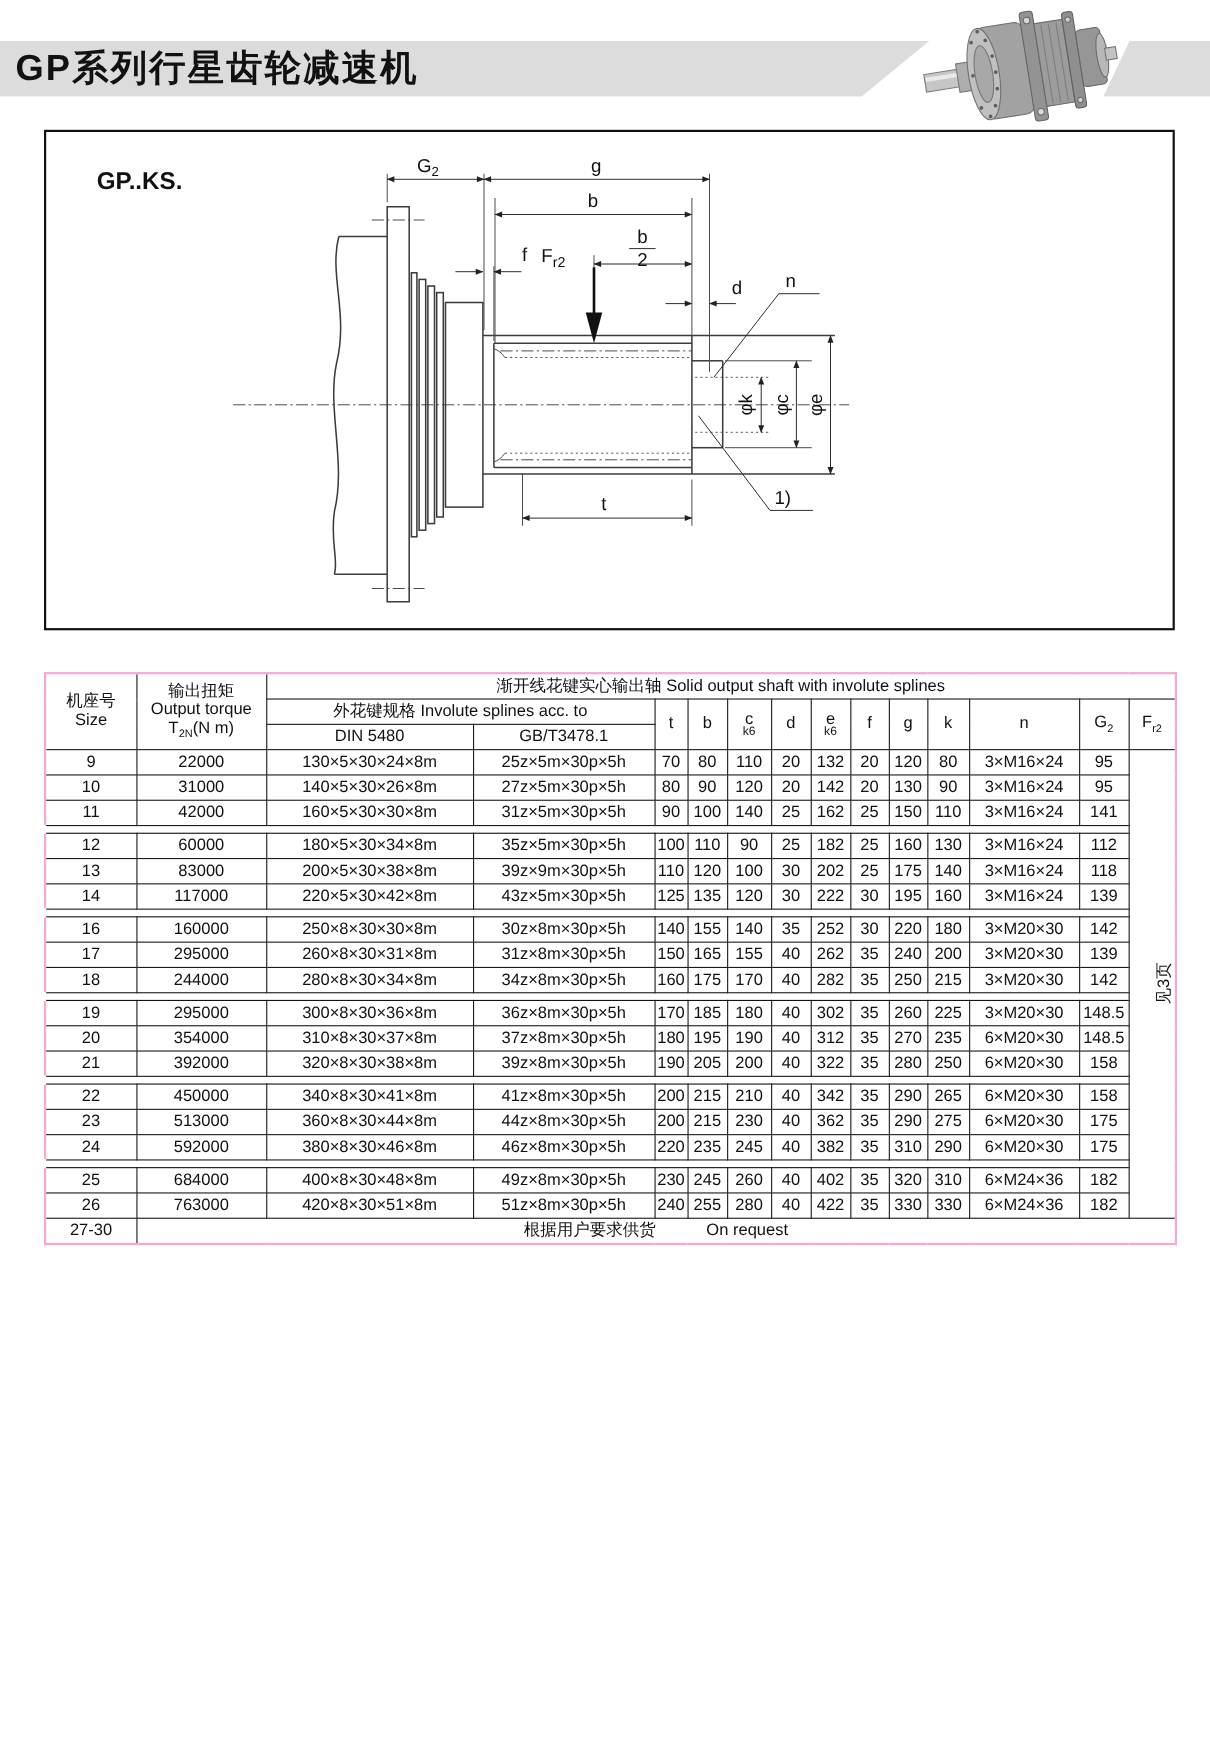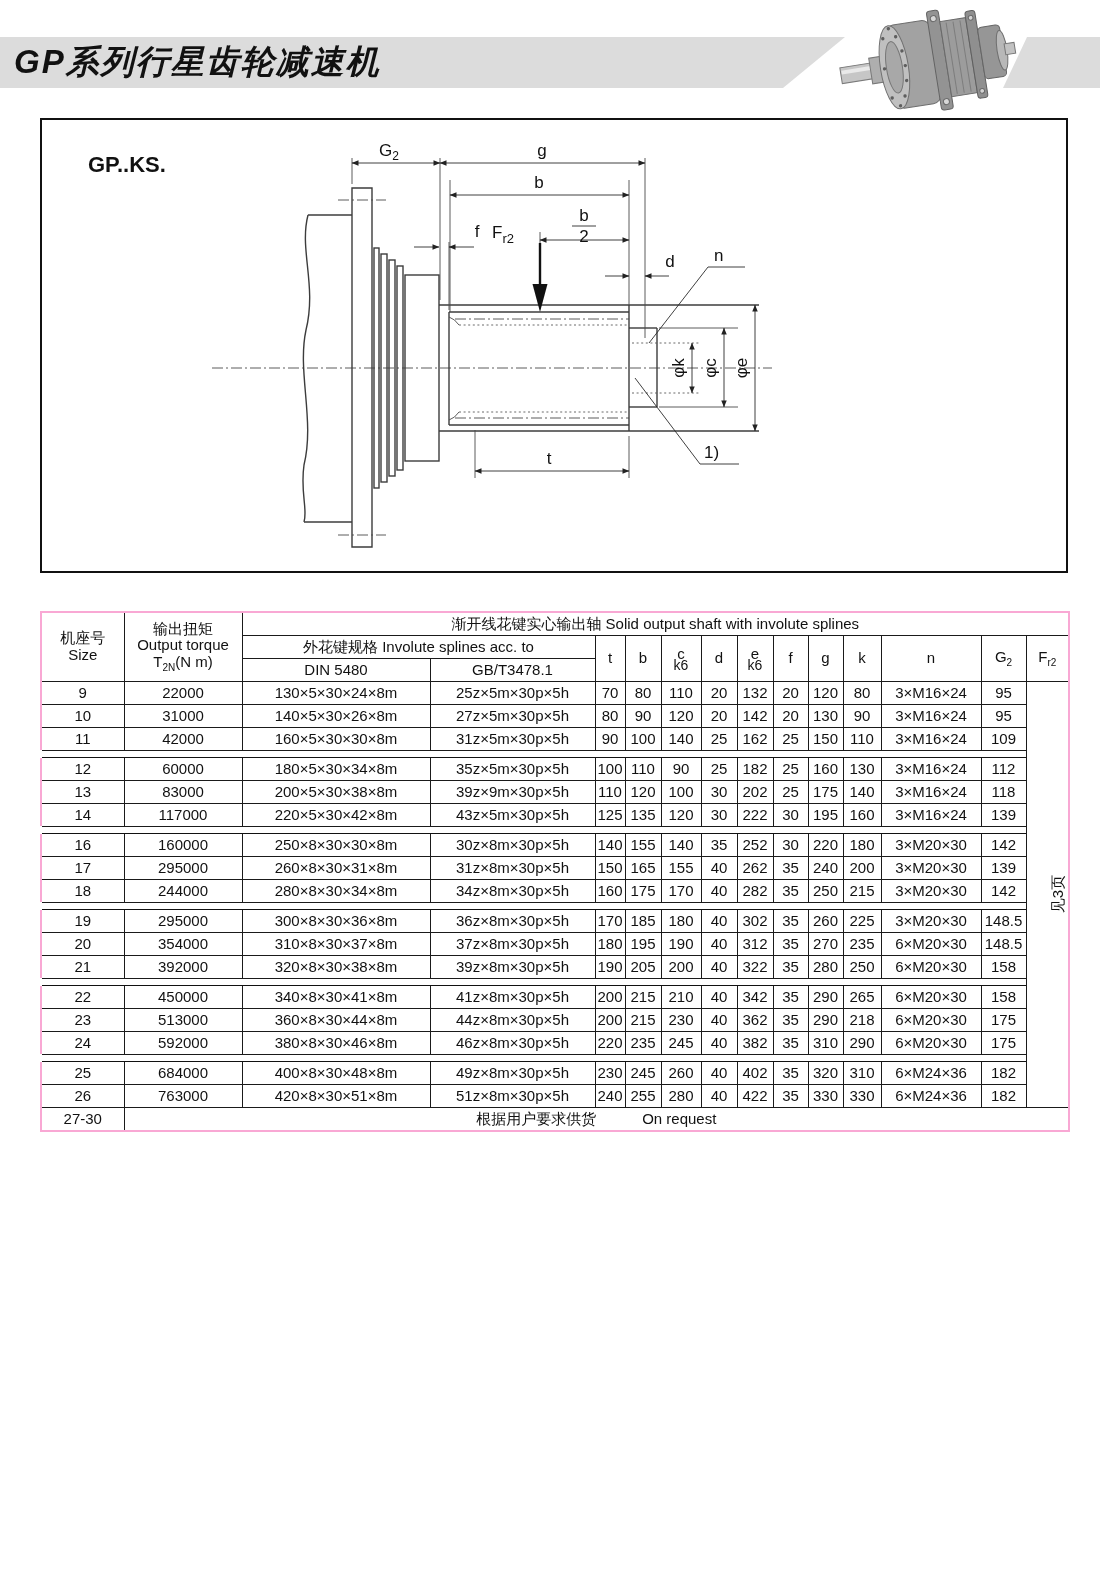--- a/index.html
+++ b/index.html
@@ -6,21 +6,21 @@
   body{width:1100px;height:1583px;position:relative;font-family:"Liberation Sans",sans-serif;color:#111;}
   .page{position:relative;width:1100px;height:1583px;overflow:hidden;background:#fff;}
 
   
   .banner{position:relative;height:118px;}
   .band{position:absolute;left:0;top:37px;width:845px;height:51px;background:#dcdcdc;
         clip-path:polygon(0 0,100% 0,calc(100% - 62px) 100%,0 100%);}
   .band-right{position:absolute;left:1003px;top:37px;width:97px;height:51px;background:#dcdcdc;
         clip-path:polygon(24px 0,100% 0,100% 100%,0 100%);}
   .banner-title{position:absolute;left:14px;top:40px;margin:0;font-size:33px;font-weight:bold;
-        font-style:italic;letter-spacing:2px;white-space:nowrap;}
+        letter-spacing:2px;white-space:nowrap;}
   .product{position:absolute;left:838px;top:2px;width:180px;height:115px;}
 
   
   .section-title{margin:24px 0 12px 40px;font-size:17.5px;white-space:nowrap;}
   .section-title .en{margin-left:14px;}
 
   
   .drawing-box{margin-left:40px;width:1024px;height:451px;border:2px solid #111;background:#fff;}
   .drawing-box svg{display:block;}
   .ol{stroke:#3c3c3c;stroke-width:1.4;fill:none;}
@@ -43,21 +43,21 @@
   .br2{border-right-width:2px;}
   .gap td.gapcell{border-left:2px solid #fff;border-right:1px solid #fff;
        border-top:1.5px solid #111;border-bottom:1.5px solid #111;height:6px;padding:0;}
   .c-fr2{vertical-align:middle;}
   .vert{display:inline-block;transform:rotate(-90deg);white-space:nowrap;font-size:15px;line-height:17px;}
   .vert div{text-align:center;}
   .lastrow{border-top-width:2px;height:32px;}
   .onreq{text-align:center;}
   .orsep{display:inline-block;width:46px;}
   sub{font-size:10px;}
-  .sub6{font-size:14px;line-height:11px;margin-top:-2px;}
+  .sub6{font-size:11px;line-height:11px;margin-top:-2px;}
 
   
   .footnote{margin:16px 0 0 33px;font-size:15.5px;white-space:nowrap;}
   .footnote .pagebold{font-weight:700;}
   .footnote .en-part{margin-left:26px;}
 </style>
 </head>
 <body>
 
 <div class="page">
@@ -305,21 +305,21 @@
           <td class="c-gb br2">31z×5m×30p×5h</td>
           <td class="c-num">90</td>
           <td class="c-num">100</td>
           <td class="c-num">140</td>
           <td class="c-num">25</td>
           <td class="c-num">162</td>
           <td class="c-num">25</td>
           <td class="c-num">150</td>
           <td class="c-num">110</td>
           <td class="c-n">3×M16×24</td>
-          <td class="c-g2">109</td>
+          <td class="c-g2">141</td>
         </tr>
         <tr class="gap">
           <td colspan="14" class="gapcell"></td>
         </tr>
         <tr>
           <td class="c-size">12</td>
           <td class="c-torque br2">60000</td>
           <td class="c-din">180×5×30×34×8m</td>
           <td class="c-gb br2">35z×5m×30p×5h</td>
           <td class="c-num">100</td>
@@ -491,21 +491,21 @@
           <td class="c-torque br2">513000</td>
           <td class="c-din">360×8×30×44×8m</td>
           <td class="c-gb br2">44z×8m×30p×5h</td>
           <td class="c-num">200</td>
           <td class="c-num">215</td>
           <td class="c-num">230</td>
           <td class="c-num">40</td>
           <td class="c-num">362</td>
           <td class="c-num">35</td>
           <td class="c-num">290</td>
-          <td class="c-num">218</td>
+          <td class="c-num">275</td>
           <td class="c-n">6×M20×30</td>
           <td class="c-g2">175</td>
         </tr>
         <tr>
           <td class="c-size">24</td>
           <td class="c-torque br2">592000</td>
           <td class="c-din">380×8×30×46×8m</td>
           <td class="c-gb br2">46z×8m×30p×5h</td>
           <td class="c-num">220</td>
           <td class="c-num">235</td>

